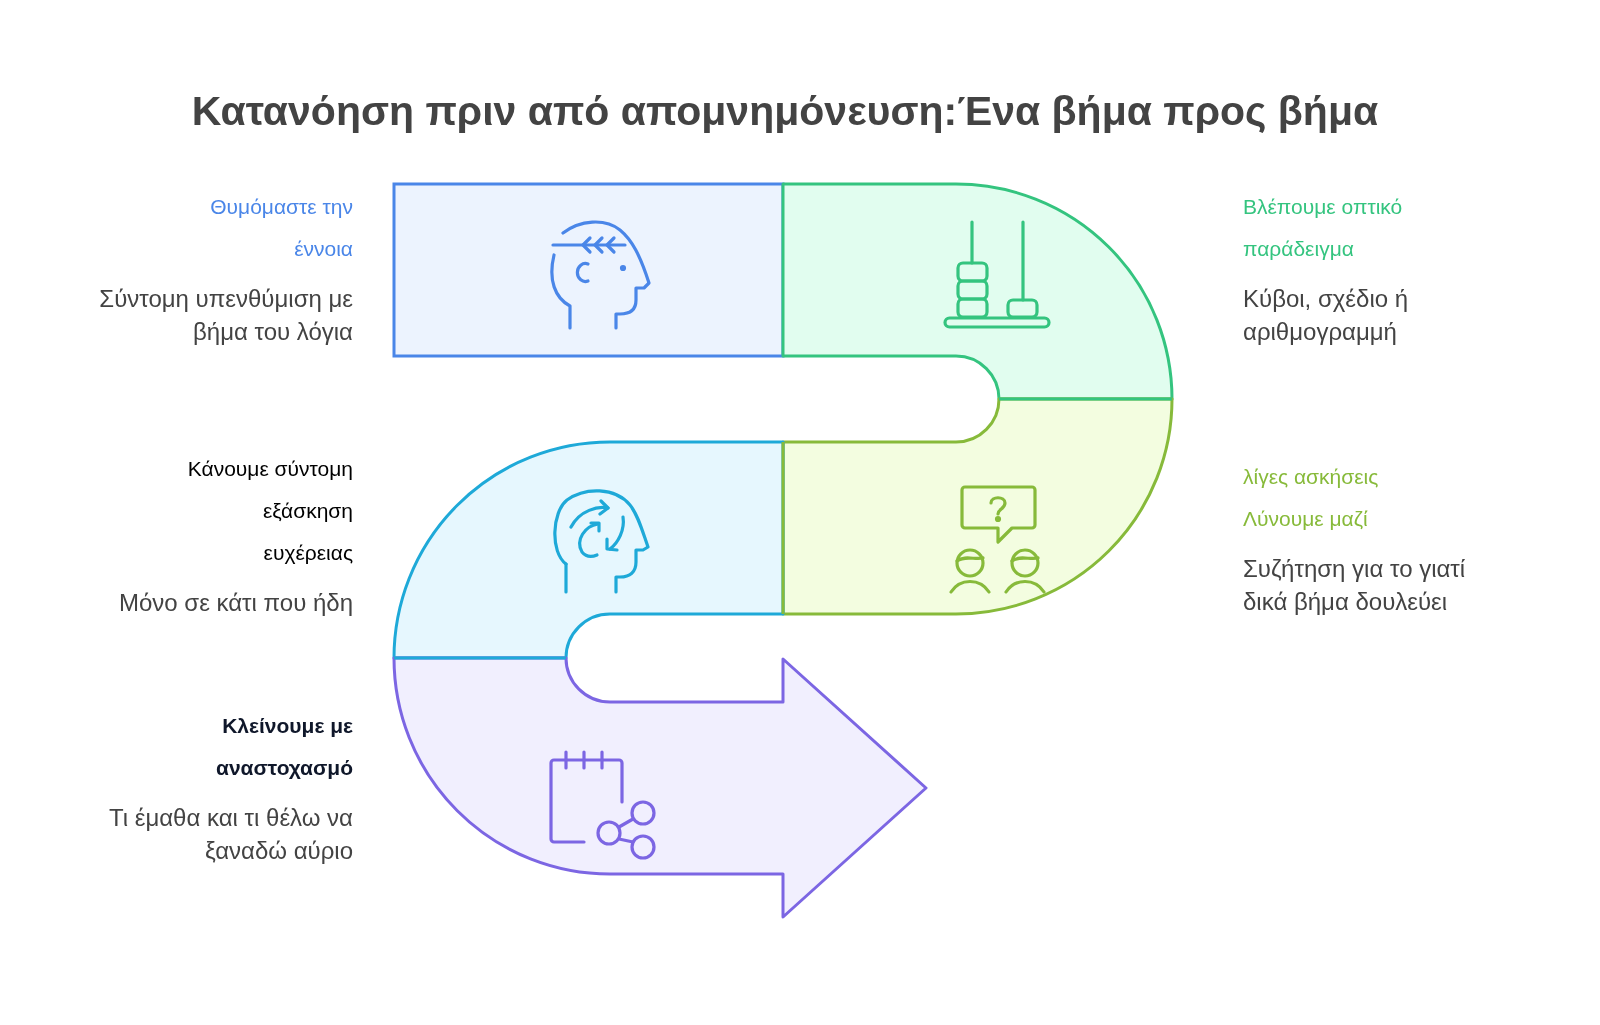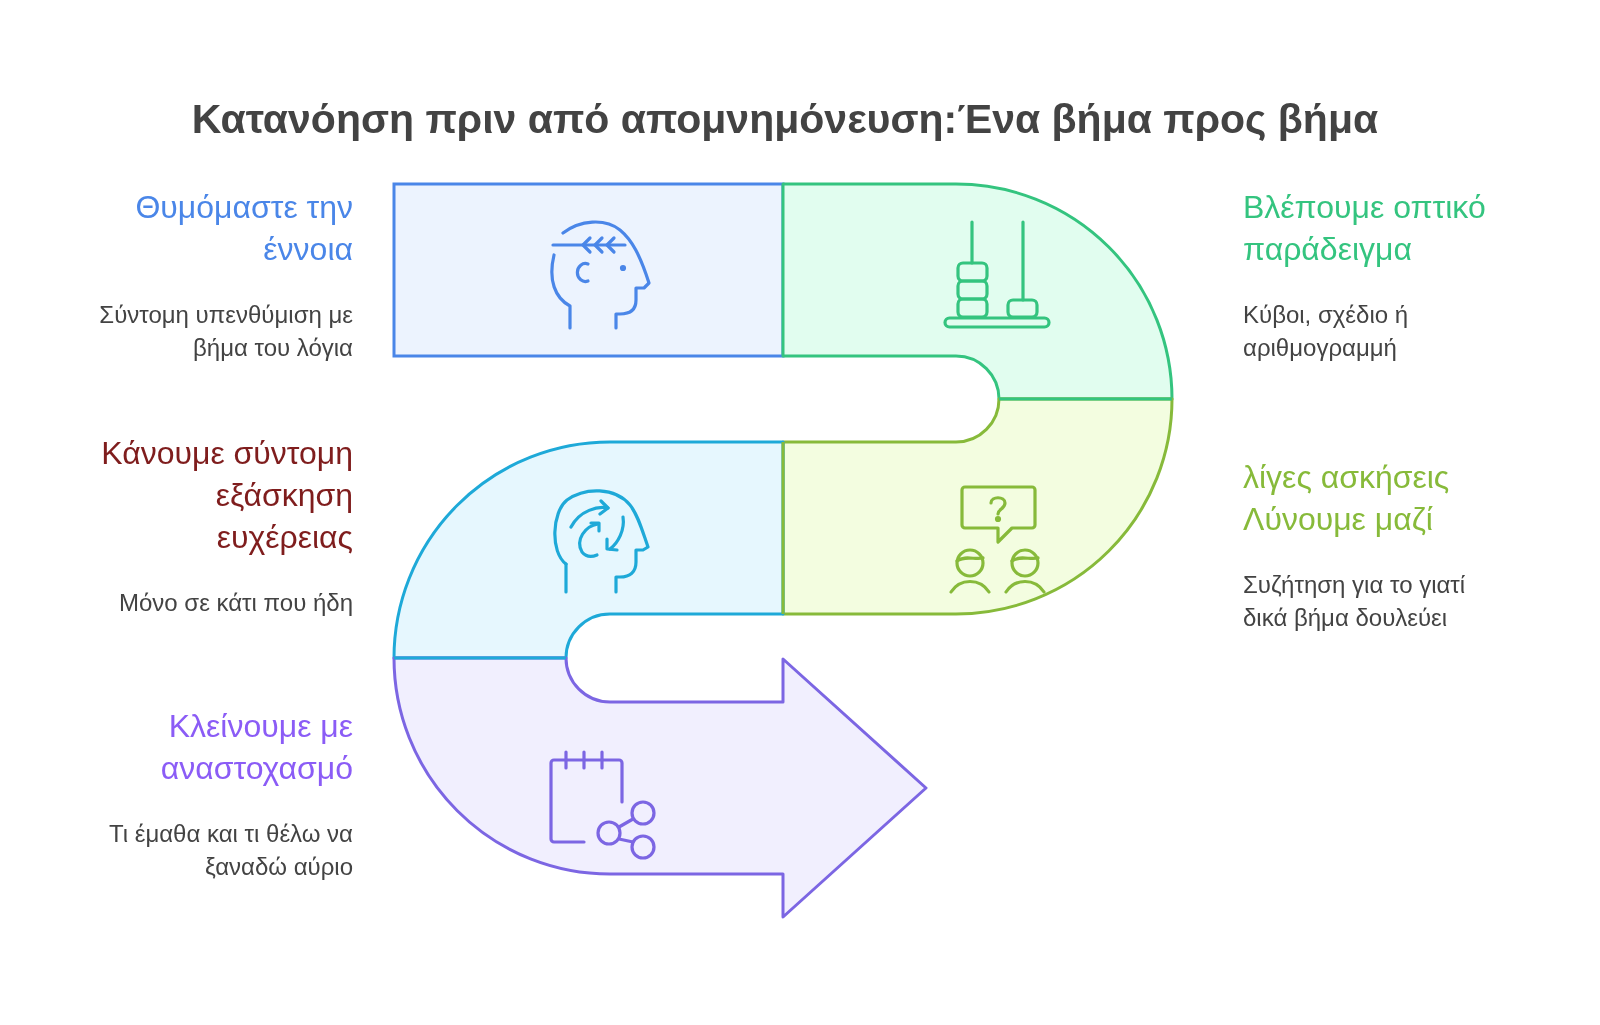--- a/index.html
+++ b/index.html
@@ -1,23 +1,23 @@
 <!DOCTYPE html>
 <html><head>
 <meta charset="utf-8">
 <style>
   html, body { margin: 0; padding: 0; background: #ffffff; }
   body { width: 1600px; height: 1025px; position: relative; overflow: hidden;
          font-family: "Liberation Sans", "DejaVu Sans", sans-serif; }
-  .title { position: absolute; left: 0; top: 96px; width: 1570px; text-align: center;
+  .title { position: absolute; left: 0; top: 88px; width: 1570px; text-align: center;
            font-size: 41px; font-weight: bold; color: #434343; letter-spacing: 0px; }
   .diagram { position: absolute; left: 0; top: 0; width: 1600px; height: 1025px; }
   .label { position: absolute; }
-  .label .head { font-size: 32px; line-height: 42px; }
-  .label .desc { font-size: 24px; line-height: 33px; color: #434343; margin-top: 28px; }
+  .label .head { font-size: 21px; line-height: 42px; }
+  .label .desc { font-size: 24px; line-height: 33px; color: #434343; margin-top: 12px; }
   .left { text-align: right; }
   .right { text-align: left; }
 </style>
 </head>
 <body>
 
 <div class="title">Κατανόηση πριν από απομνημόνευση:Ένα βήμα προς βήμα</div>
 
 <svg class="diagram" width="1600" height="1025" viewBox="0 0 1600 1025">
 
@@ -128,32 +128,32 @@
     <div>λίγες ασκήσεις</div>
     <div>Λύνουμε μαζί</div>
   </div>
   <div class="desc">
     <div>Συζήτηση για το γιατί</div>
     <div>δικά βήμα δουλεύει</div>
   </div>
 </div>
 
 <div class="label left" style="right:1247px; top:432px; width:330px;">
-  <div class="head" style="color:#7f1d1d;">
+  <div class="head" style="color:#000000;margin-top:16px;">
     <div>Κάνουμε σύντομη</div>
     <div>εξάσκηση</div>
     <div>ευχέρειας</div>
   </div>
   <div class="desc">
     <div>Μόνο σε κάτι που ήδη</div>
   </div>
 </div>
 
 <div class="label left" style="right:1247px; top:705px; width:330px;">
-  <div class="head" style="color:#8b5cf6;">
+  <div class="head" style="color:#0f172a;font-weight:bold;">
     <div>Κλείνουμε με</div>
     <div>αναστοχασμό</div>
   </div>
   <div class="desc">
     <div>Τι έμαθα και τι θέλω να</div>
     <div>ξαναδώ αύριο</div>
   </div>
 </div>
 
 </body></html>

